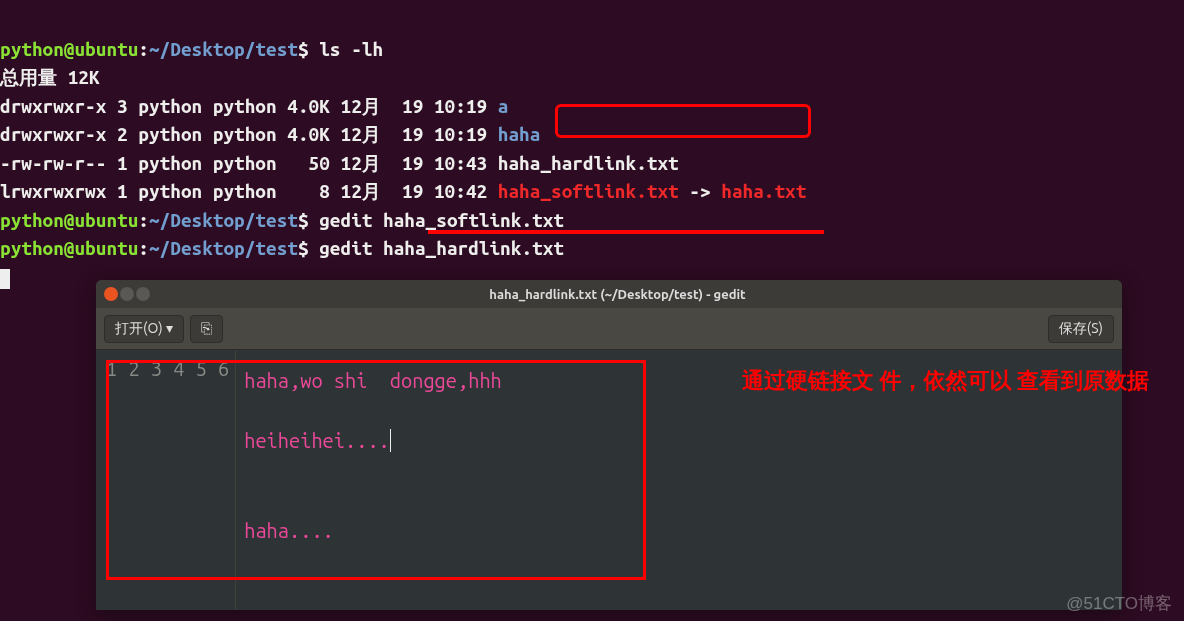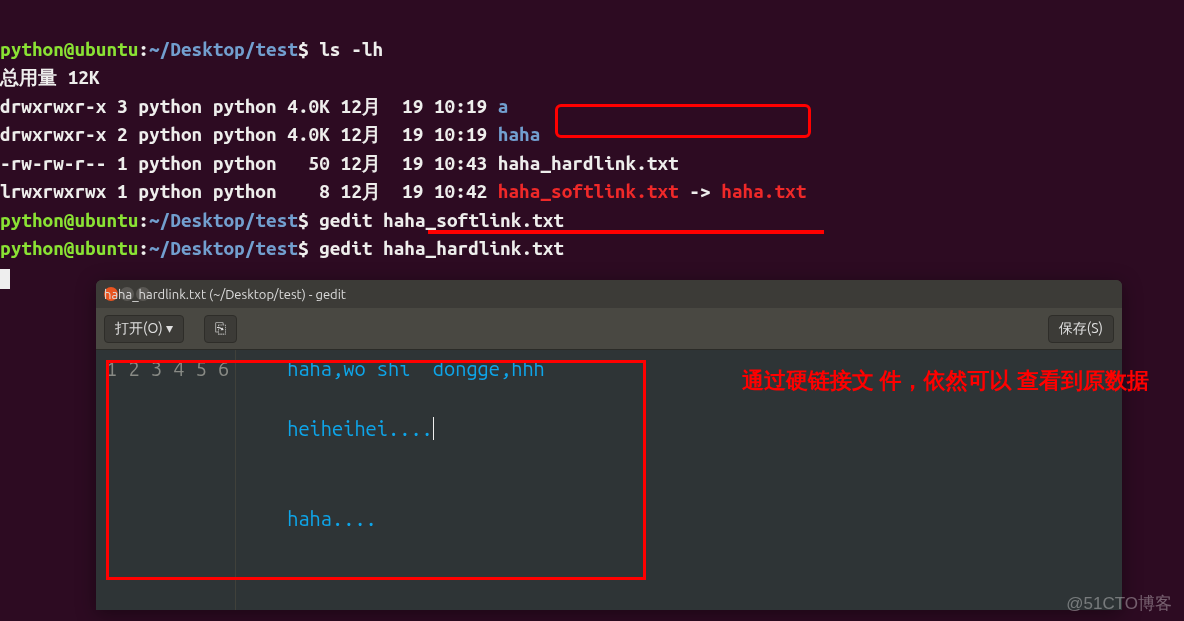--- a/index.html
+++ b/index.html
@@ -58,36 +58,36 @@
     font-size: 13px;
     color: #dcdcdc;
     position: relative;
   }
   .g-title .wbtns { display: flex; gap: 2px; }
   .g-title .wbtn { width: 14px; height: 14px; border-radius: 50%; }
   .wbtn.close { background: #e95420; }
   .wbtn.min { background: #5a5854; }
   .wbtn.max { background: #5a5854; }
   .g-title .title-text {
-    position: absolute; left: 8px; right: 0; 
-    font-weight: normal;
+    position: absolute; left: 17px; right: 0; text-align: center;
+    font-weight: bold;
   }
   .g-toolbar {
     background: #494842;
     height: 42px;
     display: flex;
     align-items: center;
     justify-content: space-between;
     padding: 0 8px;
     border-bottom: 1px solid #2b2b27;
     font-family: Ubuntu, sans-serif;
     font-size: 14px;
     color: #e0e0e0;
   }
-  .tb-left { display: flex; gap: 20px; }
+  .tb-left { display: flex; gap: 6px; }
   .tb-btn {
     border: 1px solid #2e2d29;
     background: #3c3b37;
     border-radius: 4px;
     padding: 4px 10px;
     display: flex;
     align-items: center;
     gap: 4px;
     cursor: pointer;
   }
@@ -100,26 +100,25 @@
     background: #2e3436;
     color: #888a85;
     text-align: right;
     padding: 4px 6px 11px 10px;
     font-size: 20px;
     line-height: 1.5;
     user-select: none;
     border-right: 1px solid #40413b;
   }
   .code {
-    padding: 4px 8px;
-    color: #0ea5e9;
+    padding: 16px 8px;
+    color: #ec4899;
     font-size: 20px;
     line-height: 1.5;
     white-space: pre;
-    margin-left: 43px;
   }
   .cursor { border-right: 1px solid #eee; }
 
   .annotation {
     position: absolute;
     left: 742px;
     top: 366px;
     font-family: "Songti SC","SimSun",serif;
     font-size: 22px;
     font-weight: bold;

